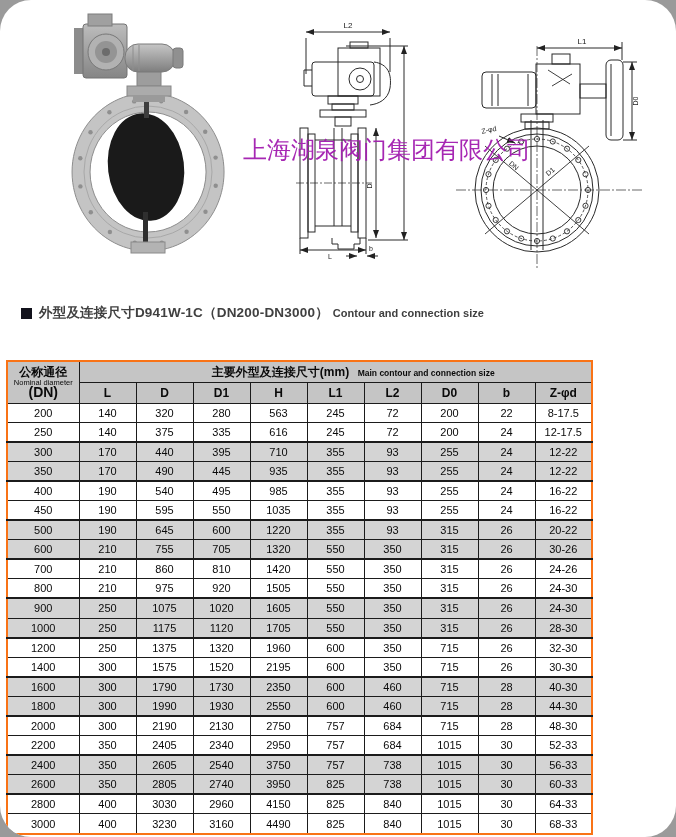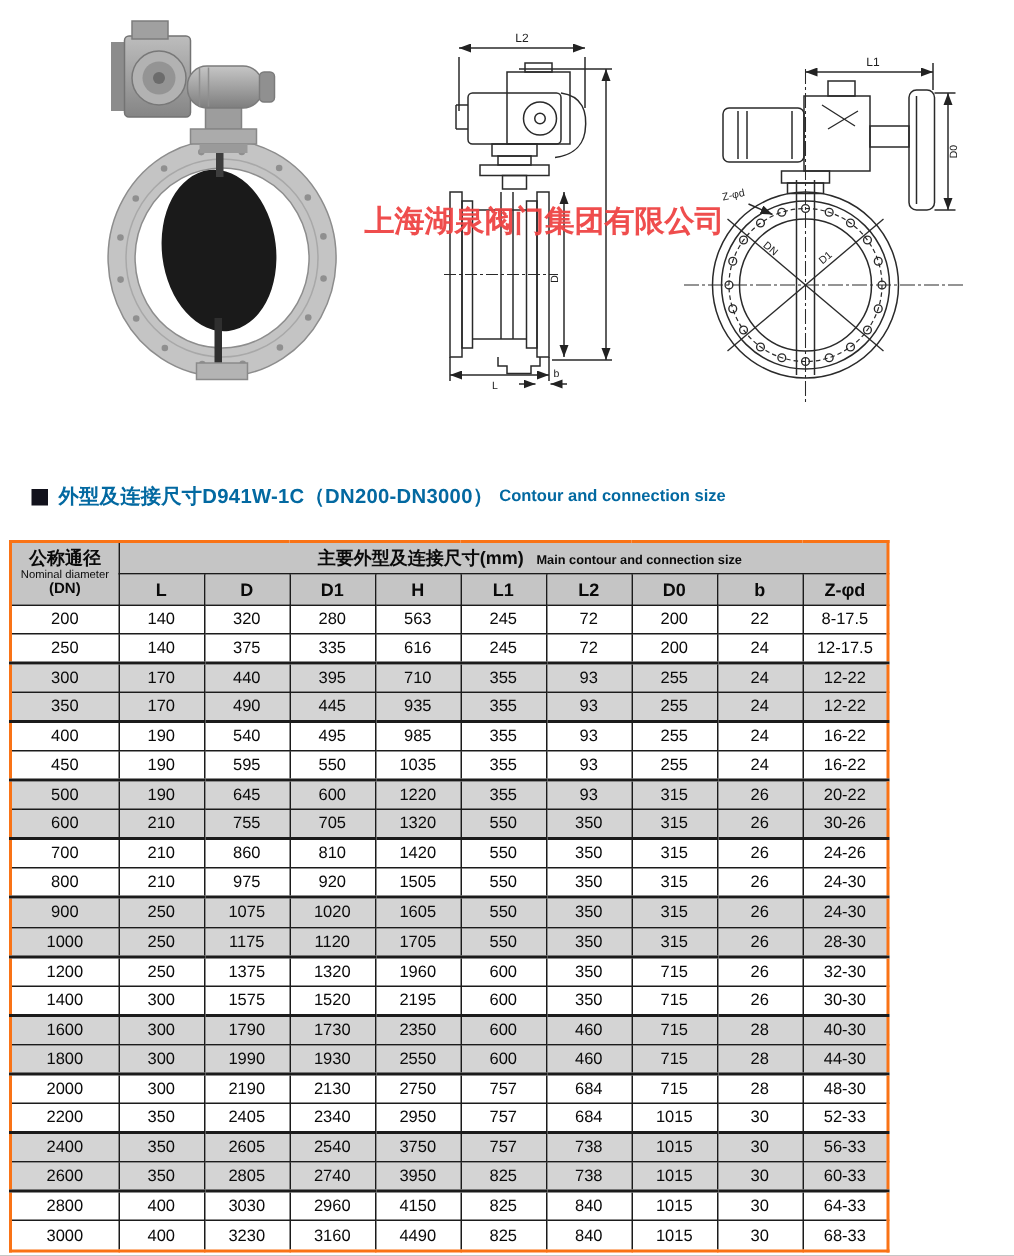--- a/index.html
+++ b/index.html
@@ -1,49 +1,49 @@
 <!DOCTYPE html>
 <html><head>
 <meta charset="utf-8">
 <style>
   html,body{margin:0;padding:0;background:#9a9a9a;}
   .page{
     position:relative;width:676px;height:837px;background:#ffffff;
-    font-family:"Liberation Sans",sans-serif;overflow:hidden;margin:0 auto;
+    font-family:"Liberation Sans",sans-serif;overflow:hidden;margin:0 auto;border-radius:31px;
   }
   
   .figures-svg{position:absolute;left:0;top:0;z-index:1;}
   .watermark{
     position:absolute;left:243px;top:134px;z-index:5;white-space:nowrap;
-    font-family:"DejaVu Serif",serif;font-size:20px;font-weight:700;
-    color:#ef4444;opacity:.95;letter-spacing:0px;
+    font-family:"DejaVu Serif",serif;font-size:24px;font-weight:400;
+    color:#a21caf;opacity:.95;letter-spacing:0px;
   }
   
   .heading{
-    position:absolute;left:21px;top:322px;z-index:2;display:flex;align-items:center;
-    color:#0369a1;white-space:nowrap;justify-content:flex-end;
+    position:absolute;left:21px;top:304px;z-index:2;display:flex;align-items:center;
+    color:#404040;white-space:nowrap;justify-content:flex-end;
   }
   .heading .sq{width:11px;height:11px;background:#12121c;margin-right:7px;flex:0 0 auto;}
   .heading .cn{font-size:13.5px;font-weight:bold;letter-spacing:.2px;}
   .heading .en{font-size:11px;font-weight:bold;margin-left:4px;}
   
   table.dims{
     position:absolute;left:6px;top:360px;width:587px;z-index:2;
     border-collapse:collapse;table-layout:fixed;border:2px solid #f97316;
   }
   table.dims th,table.dims td{
     border:1px solid #1b1b1b;text-align:center;vertical-align:middle;
     padding:0;color:#0a0a0a;overflow:hidden;
   }
   thead th{background:#c5c5c5;}
   .hcell1{height:21px;}
   .hcell2 th{height:20px;font-size:12px;font-weight:bold;border-bottom-width:2px;}
   .dn-head .l1{font-size:12px;font-weight:bold;line-height:13px;}
   .dn-head .l2{font-size:7.5px;font-weight:normal;line-height:8px;}
-  .dn-head .l3{font-size:10px;font-weight:bold;line-height:11px;}
+  .dn-head .l3{font-size:14px;font-weight:bold;line-height:11px;}
   .group-head .cn{font-size:12px;font-weight:bold;margin-left:36px;}
   .group-head .en{font-size:8.5px;font-weight:bold;margin-left:4px;}
   tbody td{height:18.1px;font-size:11px;line-height:18px;background:#ffffff;}
   tbody tr.shaded td{background:#d4d4d4;}
   tbody tr.group-start td{border-top-width:2px;}
 </style>
 </head>
 <body>
 
 <div class="page">

